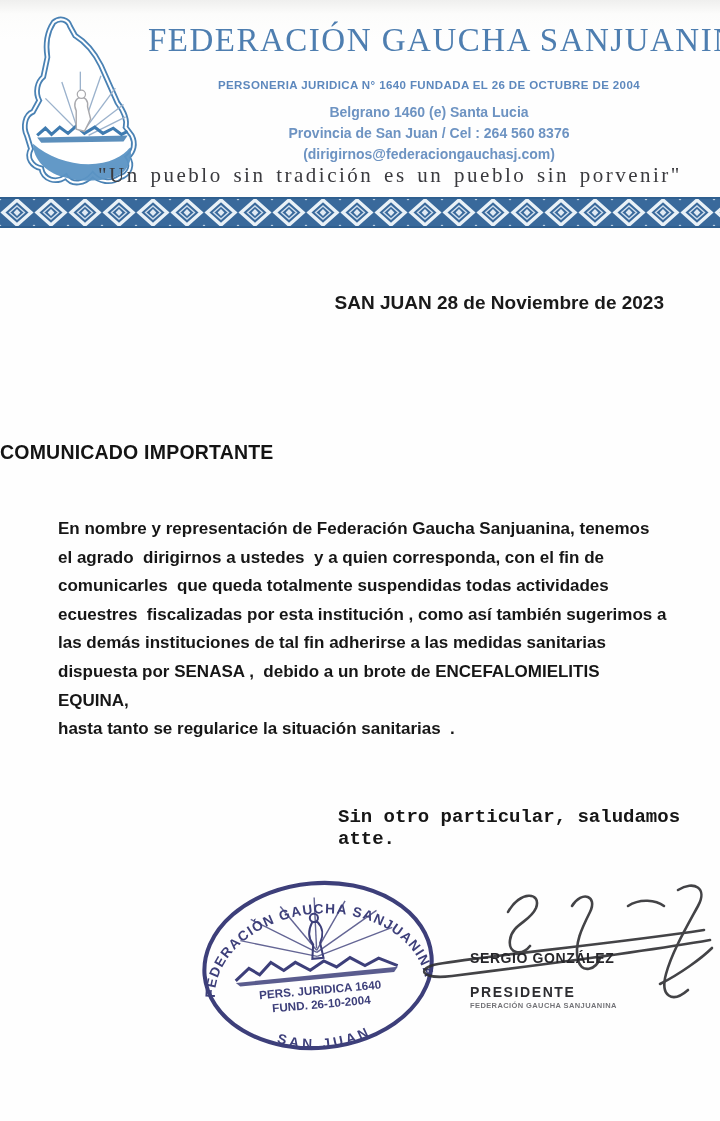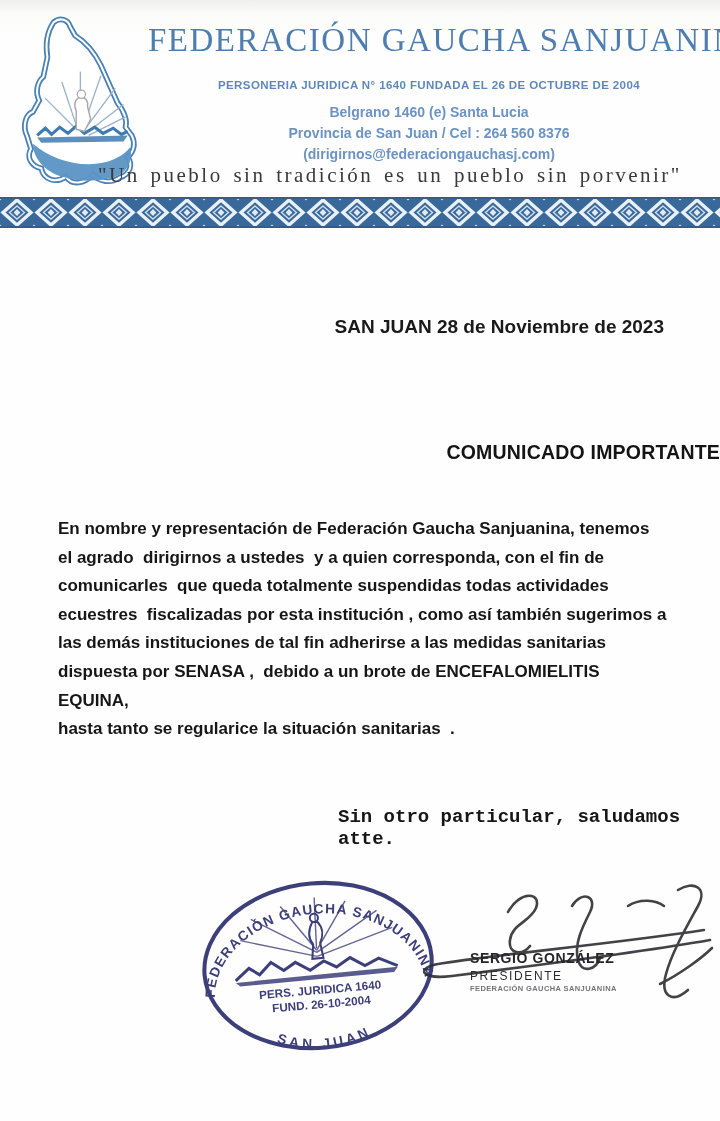--- a/index.html
+++ b/index.html
@@ -35,45 +35,45 @@
   .motto{
     position:absolute;left:0;top:163px;width:720px;text-align:center;
     font-family:"Liberation Serif", serif;
     font-size:21px;color:#3a3a3e;letter-spacing:2.5px;word-spacing:3px;
     padding-left:60px;box-sizing:border-box;
   }
   .band{position:absolute;left:0;top:197px;width:720px;height:31px;}
   
   .date-line{
     position:absolute;top:292px;right:56px;
-    font-size:19px;font-weight:bold;color:#1a1a1a;margin-top:24px;
+    font-size:19px;font-weight:bold;color:#1a1a1a;
   }
   .subject-line{
-    position:absolute;top:441px;left:0;width:720px;text-align:right;
+    position:absolute;top:441px;left:0;width:720px;text-align:left;
     font-size:19.5px;font-weight:bold;color:#141414;letter-spacing:.2px;
   }
   .body-paragraph{
     position:absolute;top:515px;left:58px;width:612px;
     font-size:17px;font-weight:600;color:#161616;
     line-height:28.6px;white-space:pre-wrap;
   }
   .closing-line{
     position:absolute;top:806px;left:338px;
     font-size:19px;font-weight:bold;color:#161616;font-family:Liberation Mono, monospace;
   }
   
   .stamp{
     position:absolute;left:196px;top:870px;width:244px;height:190px;
     transform:rotate(-5deg);opacity:.92;
   }
   .stamp text{font-family:"Liberation Sans", sans-serif;}
   .signature-svg{position:absolute;left:412px;top:862px;width:302px;height:165px;}
   .signer-block{position:absolute;left:470px;top:950px;width:240px;}
   .signer-name{font-size:14px;font-weight:bold;color:#26262a;letter-spacing:.6px;}
-  .signer-title{font-size:12px;font-weight:normal;color:#2c2c30;letter-spacing:1.6px;margin-top:3px;}
+  .signer-title{font-size:14px;font-weight:bold;color:#2c2c30;letter-spacing:1.6px;margin-top:18px;}
   .signer-org{font-size:7.5px;font-weight:bold;color:#3c3c42;letter-spacing:.4px;margin-top:1px;opacity:.72;filter:blur(.3px);}
 </style>
 </head>
 <body>
 
 <div class="page">
 
   <svg class="logo" viewBox="0 0 135 175" aria-hidden="true">
     <path d="M36 10 C 42 5, 50 7, 52 14 L 57 23 C 70 31, 78 44, 82 52 L 98 88
              C 104 96, 108 104, 106 112 L 112 120 C 116 128, 114 136, 108 141

